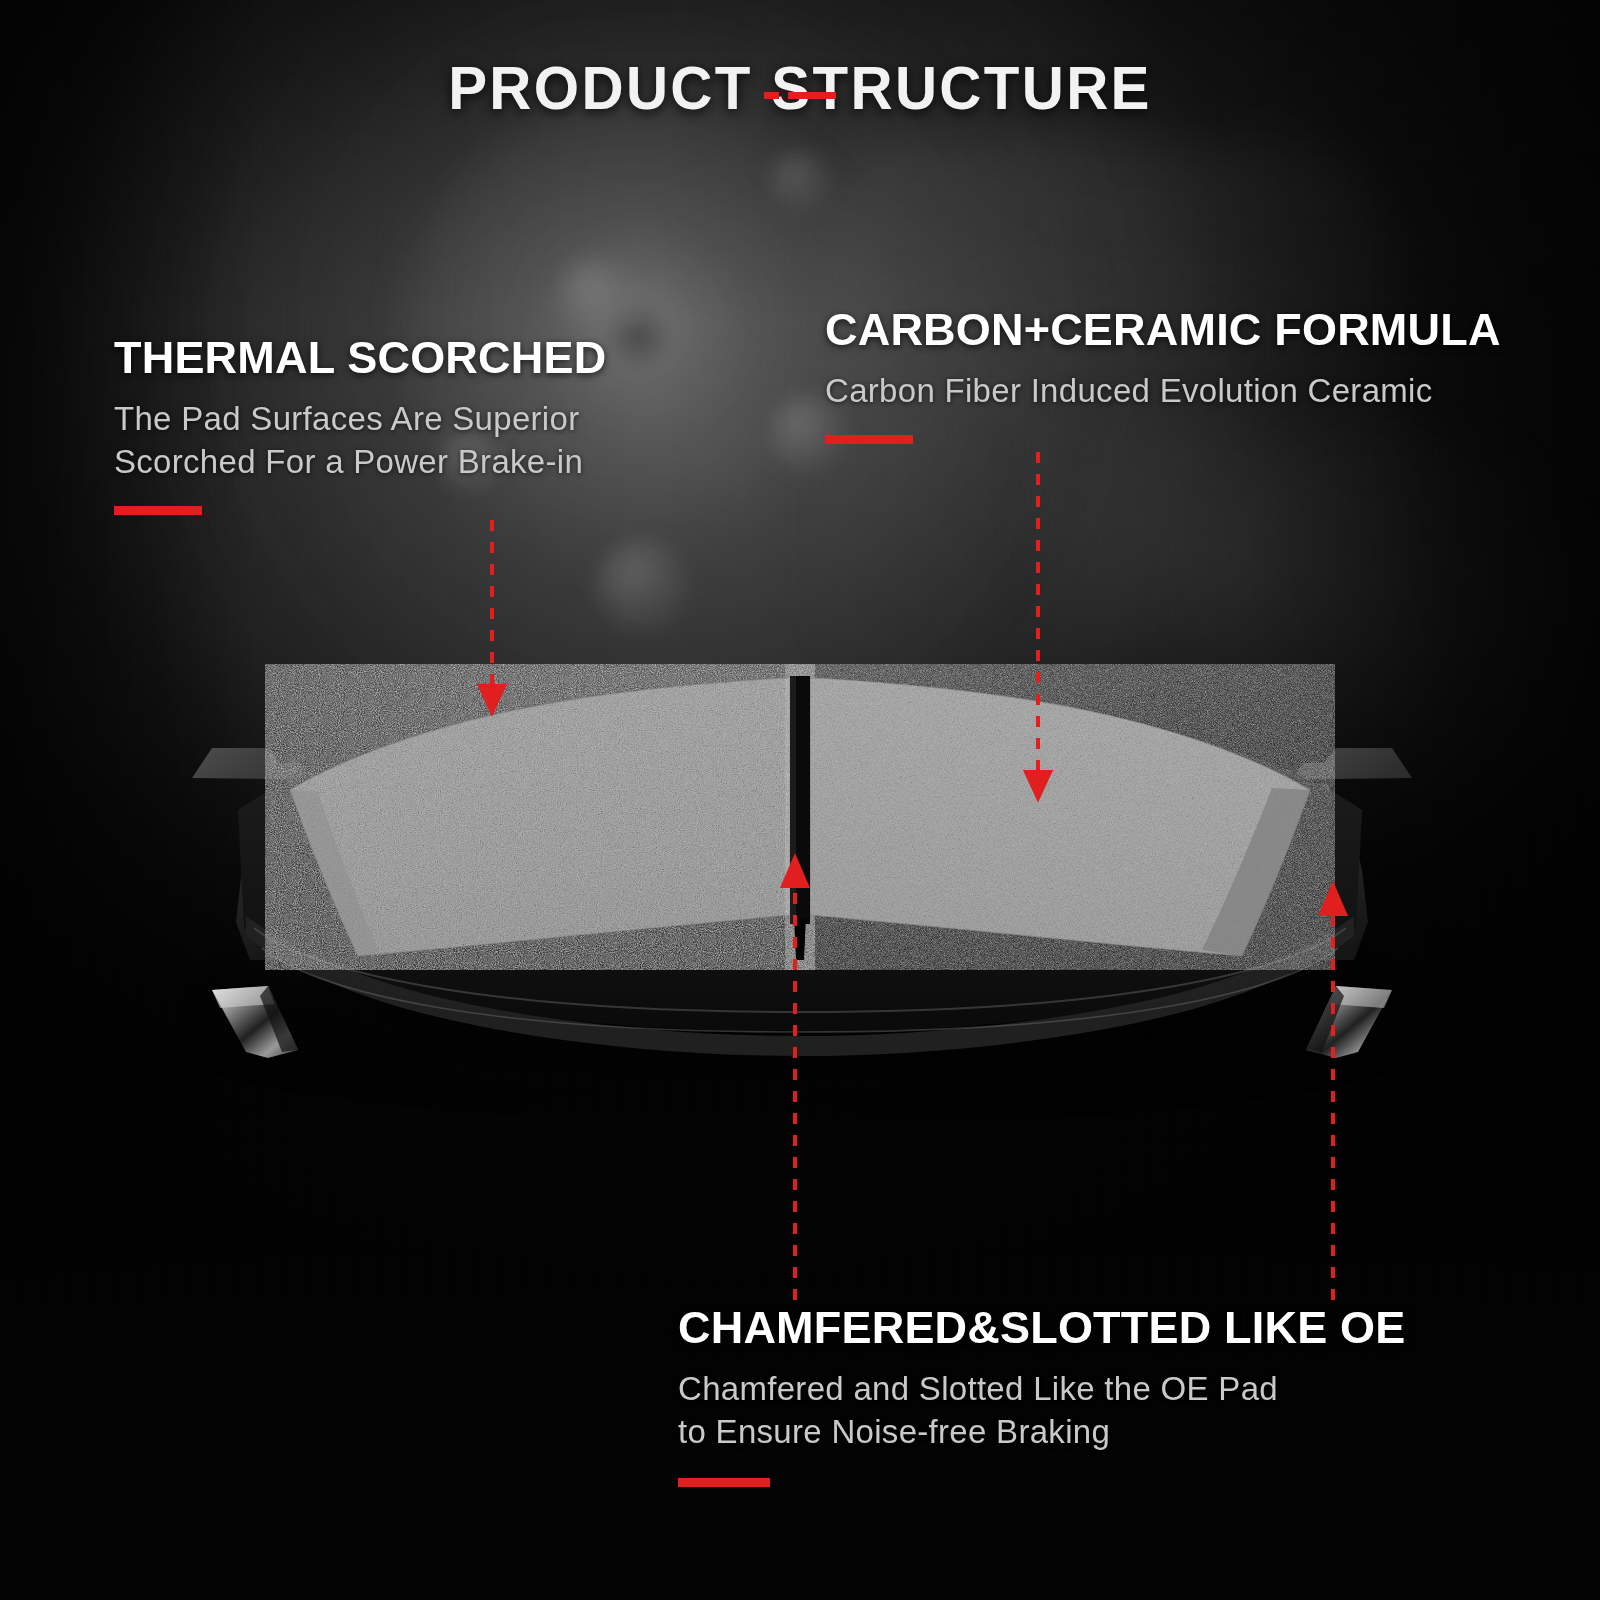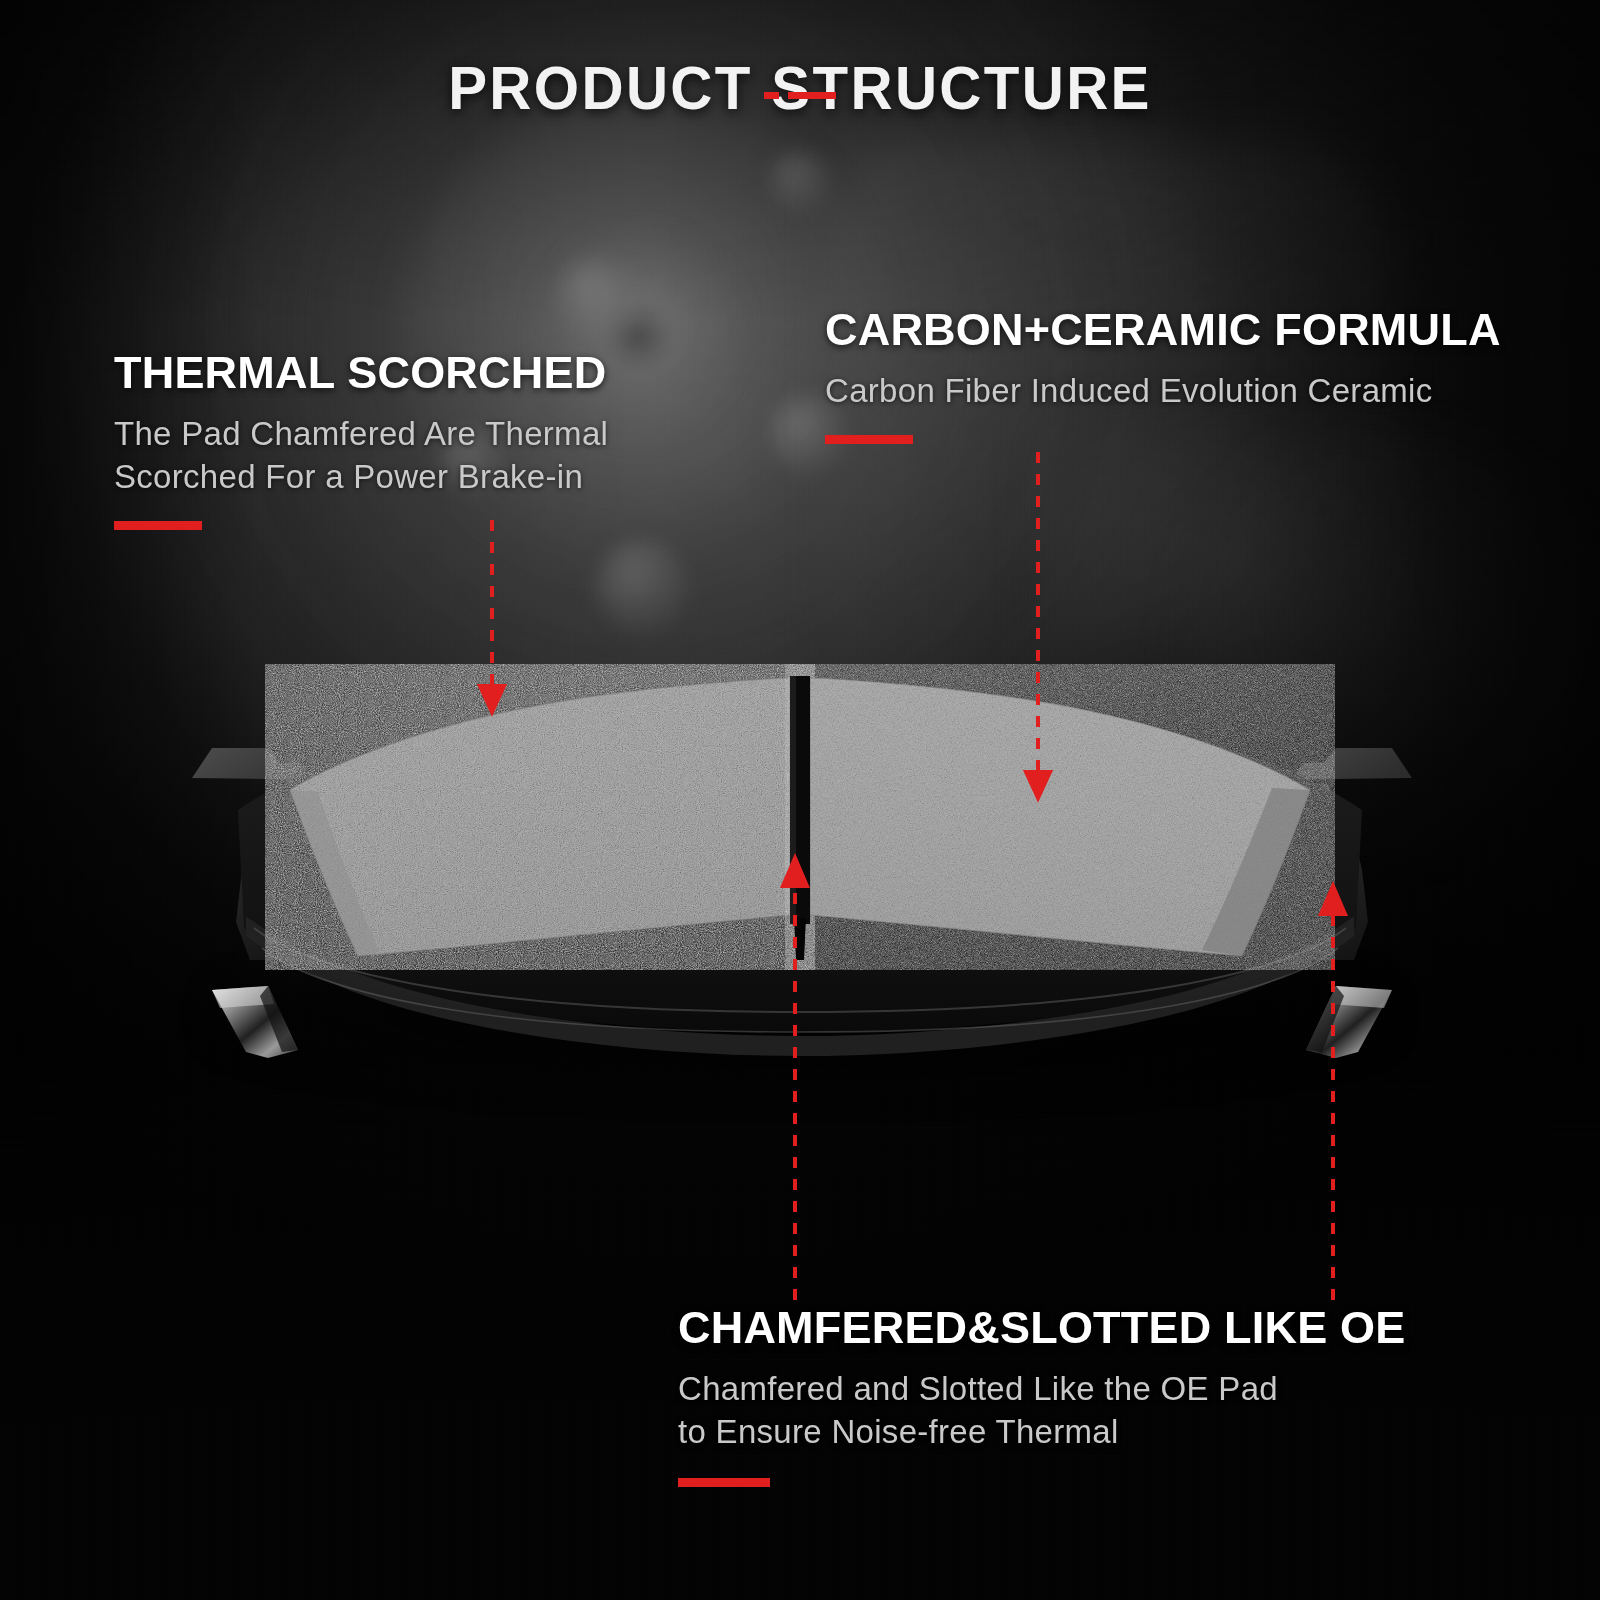--- a/index.html
+++ b/index.html
@@ -214,21 +214,21 @@
     text-shadow:0 3px 12px rgba(0,0,0,0.8);
   }
   #title-accent {
     position:absolute; left:0; top:92px; width:1600px;
     display:flex; justify-content:center; align-items:center; gap:9px;
   }
   #title-accent .sq  { width:15px; height:7px; background:#e11f1f; }
   #title-accent .bar { width:48px; height:7px; background:#e11f1f; }
 
   
-  #blk-thermal  { left:114px;  top:350px; }
+  #blk-thermal  { left:114px;  top:335px; }
   #blk-carbon   { left:825px;  top:285px;margin-top:22px; }
   #blk-chamfer  { left:650px;  top:1305px;margin-left:28px; }
 
   #blk-thermal  .redbar { width:88px; margin-top:22px; }
   #blk-carbon   .redbar { width:88px; margin-top:22px; }
   #blk-chamfer  .redbar { width:92px; margin-top:24px; }
 
   .hd + .bd { margin-top:16px; }
 
   
@@ -472,31 +472,31 @@
 
       <g>
         <line x1="1333" y1="1300" x2="1333" y2="912" stroke-dasharray="11 11"></line>
         <polygon points="1333,886 1321,914 1345,914"></polygon>
       </g>
     </g>
   </svg>
 
   <div class="block" id="blk-thermal">
     <div class="hd">THERMAL SCORCHED</div>
-    <div class="bd">The Pad Chamfered Are Thermal</div>
+    <div class="bd">The Pad Surfaces Are Superior</div>
     <div class="bd">Scorched For a Power Brake-in</div>
     <div class="redbar"></div>
   </div>
 
   <div class="block" id="blk-carbon">
     <div class="hd">CARBON+CERAMIC FORMULA</div>
     <div class="bd">Carbon Fiber Induced Evolution Ceramic</div>
     <div class="redbar"></div>
   </div>
 
   <div class="block" id="blk-chamfer">
     <div class="hd">CHAMFERED&amp;SLOTTED LIKE OE</div>
     <div class="bd">Chamfered and Slotted Like the OE Pad</div>
-    <div class="bd">to Ensure Noise-free Thermal</div>
+    <div class="bd">to Ensure Noise-free Braking</div>
     <div class="redbar"></div>
   </div>
 
 </div>
 
 </body></html>

